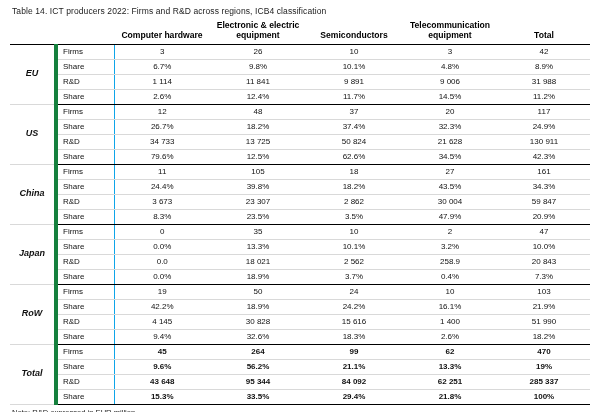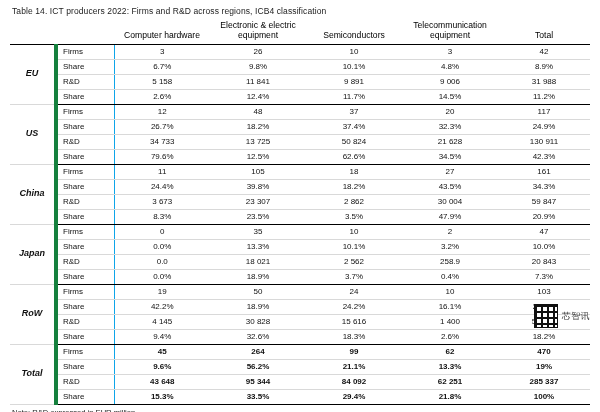--- a/index.html
+++ b/index.html
@@ -27,21 +27,21 @@
     width:580px;
     table-layout:fixed;
     font-size:8px;
   }
   col.c-region{width:46px;}
   col.c-metric{width:58px;}
   col.c-data{width:96px;}
   col.c-total{width:92px;}
 
   thead th{
-    font-weight:normal;
+    font-weight:bold;
     font-size:8.6px;
     text-align:center;
     vertical-align:bottom;
     padding:1px 2px 3px 2px;
     line-height:1.15;
     border-bottom:1.6px solid #000;
     color:#000;
   }
   thead th.blank{border-bottom:1.6px solid #000;}
 
@@ -144,21 +144,21 @@
       <tr class="rowline">
         <td class="metric">Share</td>
         <td class="num">6.7%</td>
         <td class="num">9.8%</td>
         <td class="num">10.1%</td>
         <td class="num">4.8%</td>
         <td class="num">8.9%</td>
       </tr>
       <tr class="rowline">
         <td class="metric">R&amp;D</td>
-        <td class="num">5 158</td>
+        <td class="num">1 114</td>
         <td class="num">11 841</td>
         <td class="num">9 891</td>
         <td class="num">9 006</td>
         <td class="num">31 988</td>
       </tr>
       <tr class="grp-end">
         <td class="metric">Share</td>
         <td class="num">2.6%</td>
         <td class="num">12.4%</td>
         <td class="num">11.7%</td>
@@ -346,18 +346,14 @@
         <td class="num">100%</td>
       </tr>
     </tbody>
   </table>
 
   <div class="notes">
     <div>Note: R&amp;D expressed in EUR million.</div>
 
   </div>
 
-  <div class="wm">
-    <div class="qr"></div>
-    <div class="wmtext">芯智讯</div>
-  </div>
 
 </div>
 
 </body></html>

